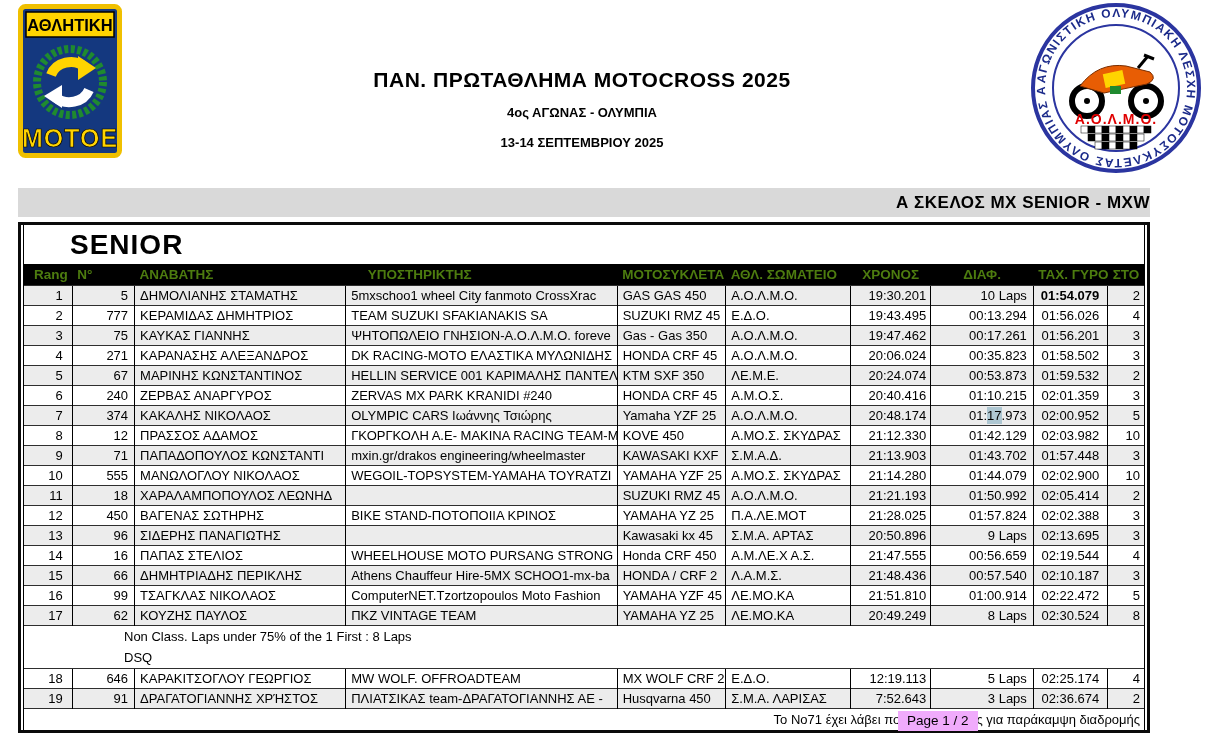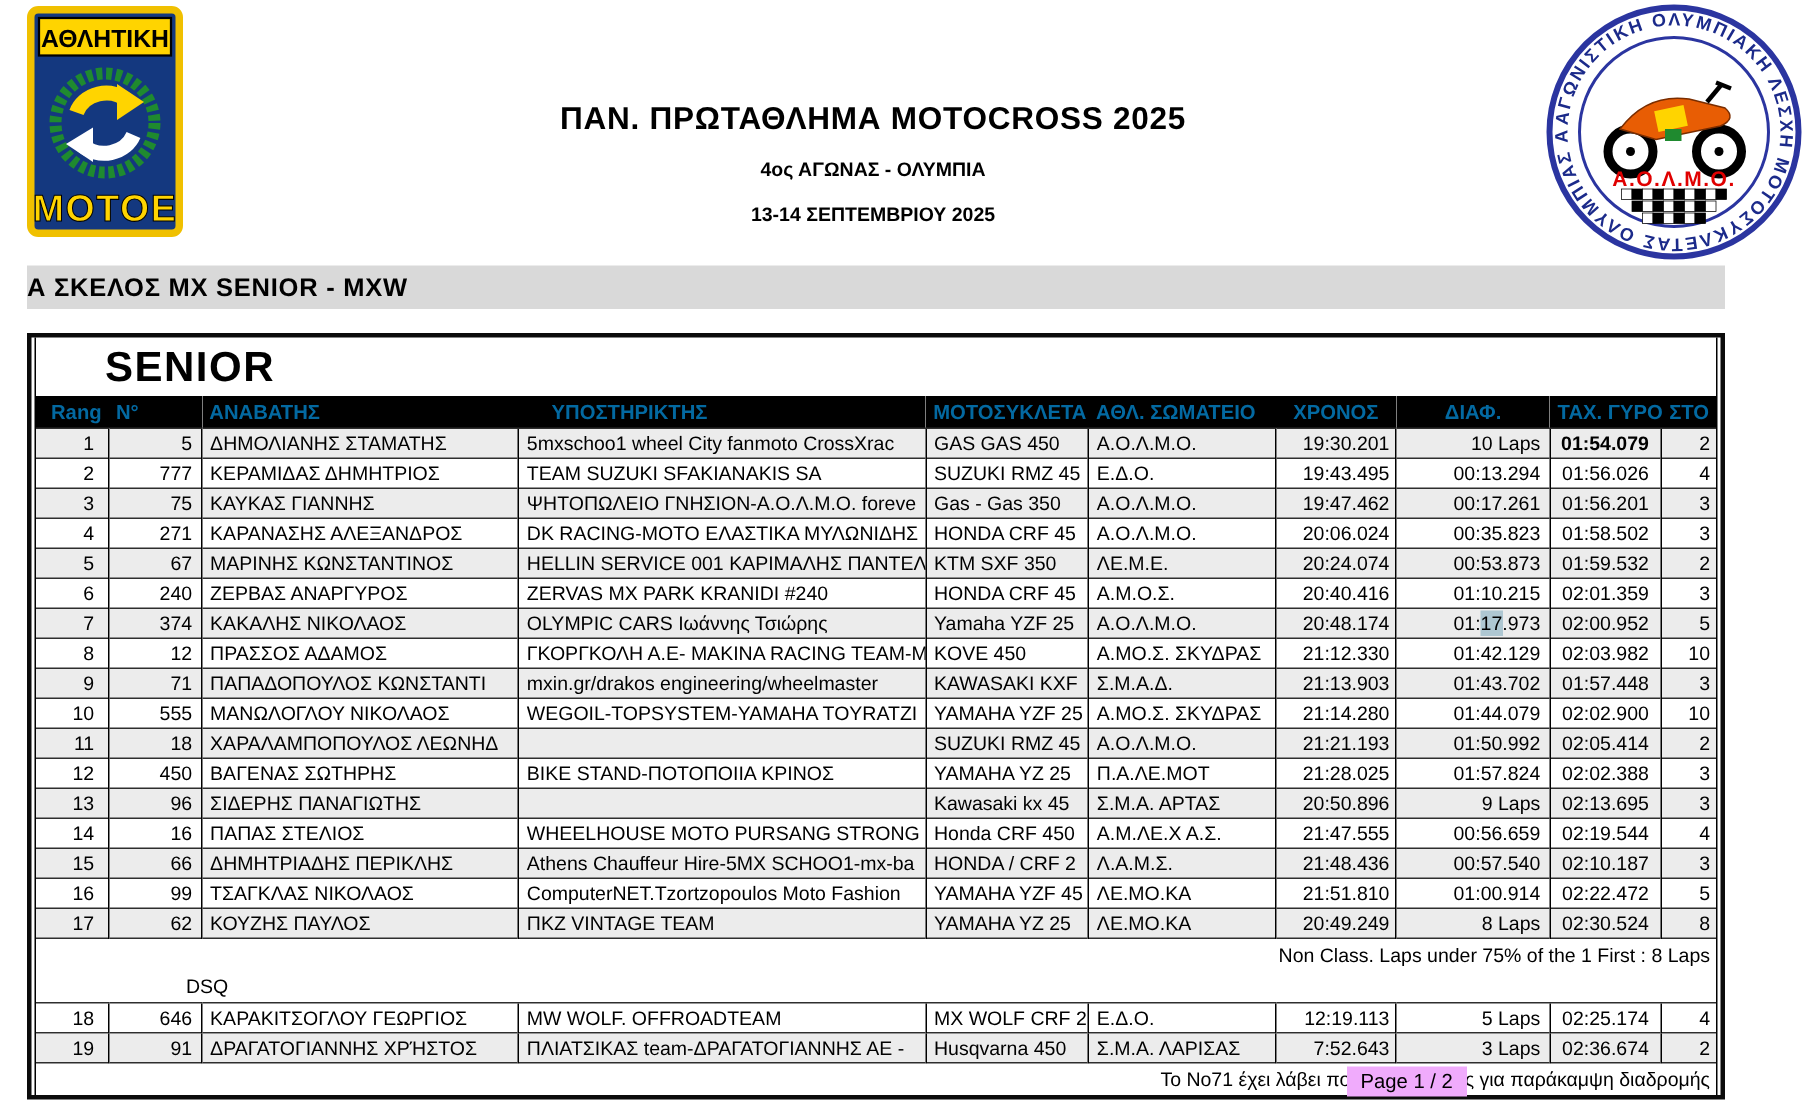--- a/index.html
+++ b/index.html
@@ -9,40 +9,40 @@
     -webkit-font-smoothing:antialiased;
   }
   
   .titles{position:absolute;top:68px;left:142px;width:880px;text-align:center;}
   .title-1{font-size:21px;font-weight:bold;letter-spacing:.5px;}
   .title-2{font-size:13px;font-weight:bold;margin-top:13px;}
   .title-3{font-size:13px;font-weight:bold;margin-top:15px;}
   .logo-left{position:absolute;top:4px;left:18px;}
   .logo-right{position:absolute;top:2px;left:1030px;}
   .section-bar{
-    position:absolute;top:177px;left:18px;width:1132px;height:29px;
-    background:var(--bar,#d9d9d9);text-align:left;font-size:17px;font-weight:bold;
+    position:absolute;top:188px;left:18px;width:1132px;height:29px;
+    background:var(--bar,#d9d9d9);text-align:right;font-size:17px;font-weight:bold;
     line-height:29px;letter-spacing:.5px;
   }
   
   .table-frame{
     position:absolute;top:222px;left:18px;width:1126px;
     border:3px solid #0b0b0b;background:#fff;
   }
   .table-inner{margin:0 2px;border-left:1px solid #000;border-right:1px solid #000;}
   .senior-title{
     font-size:28px;font-weight:bold;letter-spacing:1px;
     padding:5px 0 4px 46px;line-height:30px;
   }
   table{width:100%;border-collapse:collapse;table-layout:fixed;font-size:13px;}
   col.w0{width:48px}col.w1{width:62px}col.w2{width:210px}col.w3{width:270px}
   col.w4{width:108px}col.w5{width:124px}col.w6{width:80px}col.w7{width:102px}
   col.w8{width:74px}col.w9{width:36px}
   thead th{
-    background:#000;color:#0369a1;font-weight:bold;font-size:13.5px;
+    background:#000;color:#4d7c0f;font-weight:bold;font-size:13.5px;
     padding:3px 5px;white-space:nowrap;overflow:hidden;text-align:left;
   }
   thead th.c0{padding-left:10px;}
   thead th.c3{padding-left:22px;}
   thead th.c6,thead th.c7,thead th.c8{text-align:center;}
   thead th.c9{text-align:right;padding-right:17px;}
   tbody td{
     padding:2px 4px 1px;line-height:16px;white-space:nowrap;overflow:hidden;
     border-top:1px solid #2e2e2e;
   }
@@ -52,21 +52,21 @@
   td.c0,td.c1{text-align:right;}
   td.c0{padding-right:9px;}
   td.c1{padding-right:6px;}
   td.c2,td.c3,td.c4,td.c5{text-align:left;padding-left:5px;}
   td.c6,td.c7,td.c8,td.c9{text-align:right;}
   td.c7{padding-right:6px;}
   td.c8{padding-right:8px;}
   td.c9{padding-right:4px;}
   td.bold{font-weight:bold;}
   tr.note-row td{border-top:none;padding:3px 4px 2px 100px;background:#fff;}
-  tr.note-row.topline td{border-top:1px solid #2e2e2e;text-align:right;}
+  tr.note-row.topline td{border-top:1px solid #2e2e2e;}
   tr.note-row.center td{text-align:right;padding-left:0;}
   .hl{background:var(--hl,#aec7d2);padding:1px 0;}
   
   .page-indicator{
     position:absolute;top:711px;left:898px;background:#f0abfc;
     font-size:13.5px;padding:2px 9px 3px;
   }
 </style>
 </head>
 <body>

